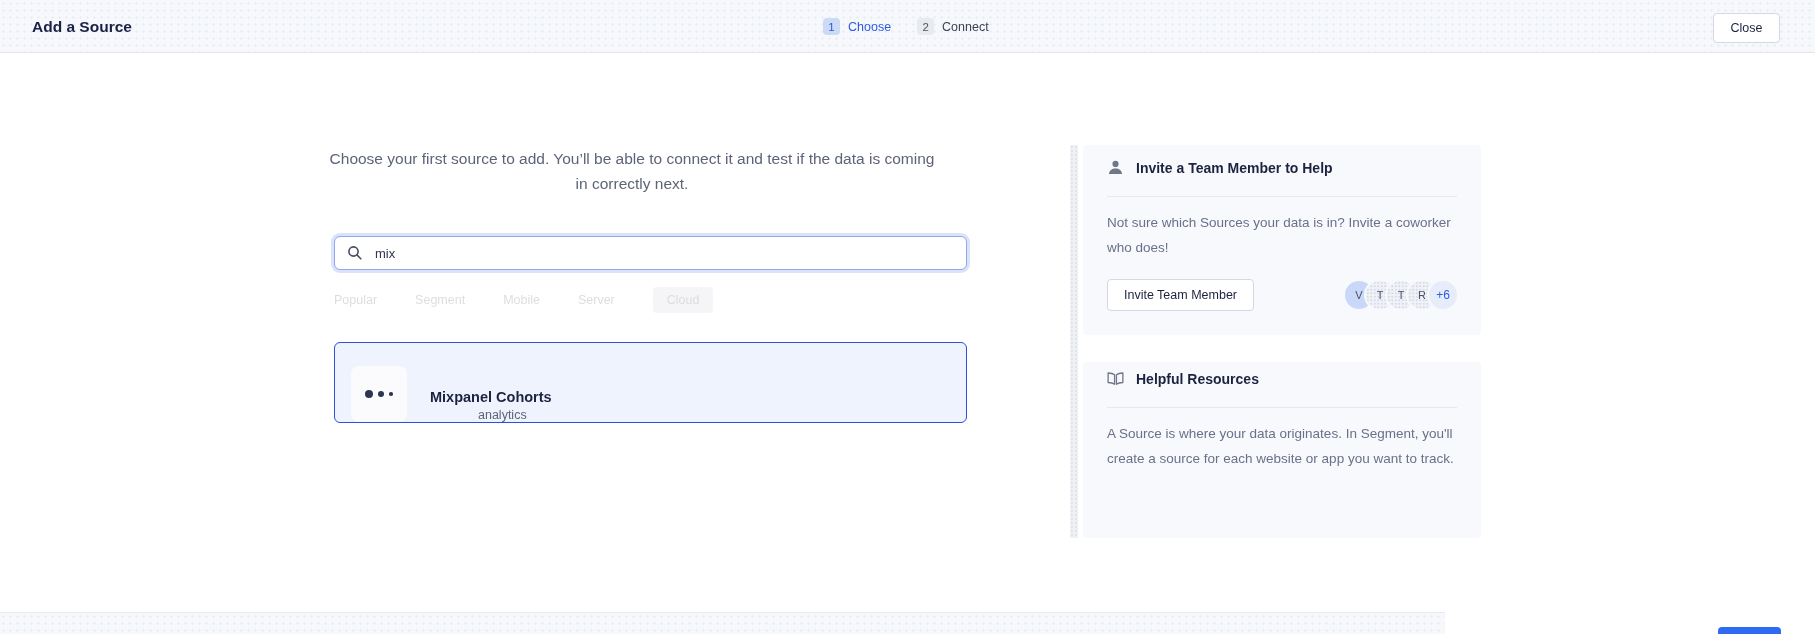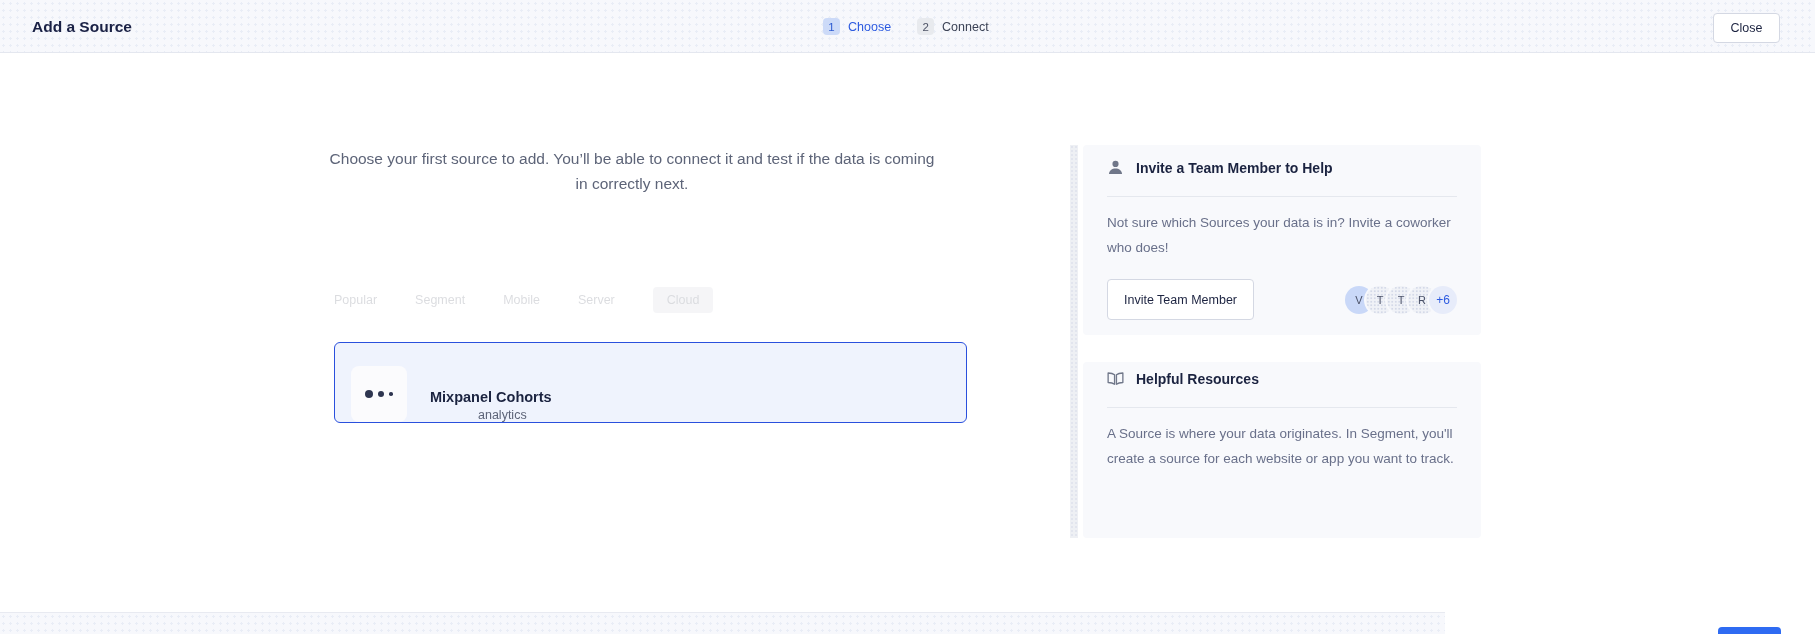--- a/index.html
+++ b/index.html
@@ -82,21 +82,21 @@
   .panel-invite { top:145px; height:190px; }
   .panel-resources { top:362px; height:176px; }
   .panel-title-row { display:flex; align-items:center; gap:12px; }
   .panel-invite .panel-title-row { margin-top:14px; }
   .panel-resources .panel-title-row { margin-top:8px; }
   .panel-icon { width:17px; height:17px; flex:0 0 auto; }
   .panel-title { font-size:14px; font-weight:700; color:#1b2340; }
   .panel-divider { height:1px; background:#e5e8ee; margin-top:20px; }
   .panel-body { margin-top:13px; font-size:13.5px; line-height:25px; color:#69708a; }
   .invite-row { margin-top:19px; display:flex; align-items:center; justify-content:space-between; }
-  .invite-btn { height:41px; padding:0 16px; font-weight:500; }
+  .invite-btn { height:32px; padding:0 16px; font-weight:500; }
   .avatars { display:flex; align-items:center; }
   .avatar {
     width:28px; height:28px; border-radius:50%; margin-left:-7px;
     display:flex; align-items:center; justify-content:center;
     font-size:11px; color:#4a5168;
     box-shadow:0 0 0 2px #f8f9fc;
     background-color:#f0f2f7;
     background-image:radial-gradient(#d4d9e8 0.8px, transparent 0.95px);
     background-size:3.5px 3.5px;
   }
@@ -136,20 +136,27 @@
       <div class="step">
         <span class="step-num">2</span>
         <span class="step-label">Connect</span>
       </div>
     </div>
     <button class="btn close-btn">Close</button>
   </header>
 
   <p class="page-desc">Choose your first source to add. You’ll be able to connect it and test if the data is coming in correctly next.</p>
 
+  <div class="search-wrap">
+    <svg class="search-icon" viewBox="0 0 18 18">
+      <circle cx="7.5" cy="7.5" r="4.6" fill="none" stroke="#454c63" stroke-width="1.6"></circle>
+      <line x1="11" y1="11" x2="14.8" y2="14.8" stroke="#454c63" stroke-width="1.6" stroke-linecap="round"></line>
+    </svg>
+    <input class="search-input" type="text" value="mix" style="">
+  </div>
 
   <div class="tabs">
     <span class="tab">Popular</span>
     <span class="tab">Segment</span>
     <span class="tab">Mobile</span>
     <span class="tab">Server</span>
     <span class="tab pill">Cloud</span>
   </div>
 
   <div class="source-card">

